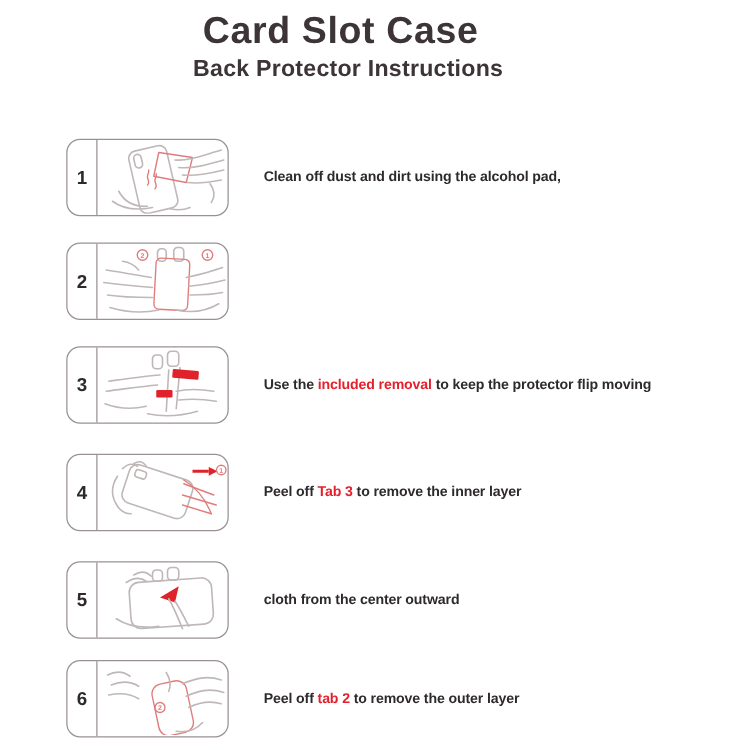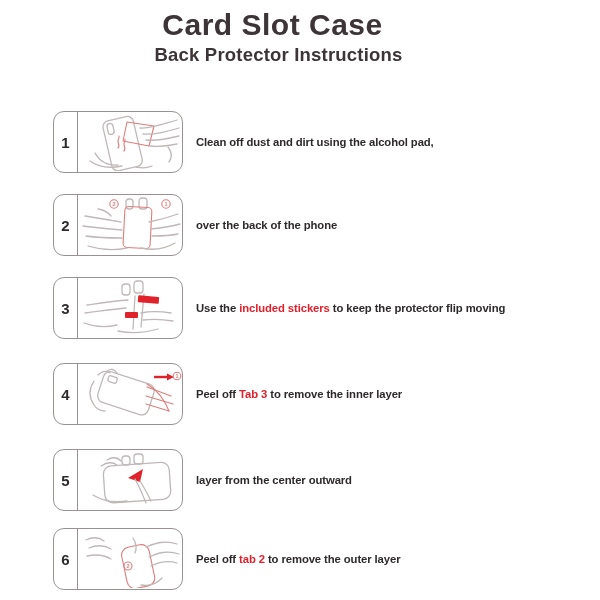--- a/index.html
+++ b/index.html
@@ -27,21 +27,21 @@
   }
   .step-num{
     width:23px;flex:0 0 23px;border-right:1.2px solid #9a9292;
     display:flex;align-items:center;justify-content:center;
     font-size:15px;font-weight:bold;color:#2e2a2b;
   }
   .step-art{flex:1;display:flex;align-items:center;justify-content:center;overflow:hidden;}
   .step-art svg{display:block;}
 
   .step-text{
-    margin-left:13px;display:flex;flex-direction:column;justify-content:flex-end;
+    margin-left:28px;display:flex;flex-direction:column;justify-content:flex-end;
     font-size:11.3px;font-weight:bold;color:#2e2a2b;line-height:17px;letter-spacing:-.1px;
     white-space:nowrap;
   }
   .step-text p{margin:0;}
   .red{color:#e4202c;}
 
   
   .g{stroke:#c0b8b8;stroke-width:1.3;fill:none;stroke-linecap:round;stroke-linejoin:round;}
   .rl{stroke:#e07c7c;stroke-width:1.1;fill:none;stroke-linecap:round;stroke-linejoin:round;}
   .rs{fill:#e0222a;stroke:none;}
@@ -105,21 +105,20 @@
           <path class="g" d="M20 13 q8 1 13 7"></path>
           <path class="g" d="M100 18 C89 22 81 24 71 26"></path>
           <path class="g" d="M102 28 C91 31 82 32 73 33"></path>
           <path class="g" d="M100 38 C91 40 83 40 74 40"></path>
           <path class="g" d="M10 50 q20 6 39 2"></path>
           <path class="g" d="M97 47 q-15 9 -34 5"></path>
         </svg>
       </div>
     </div>
     <div class="step-text">
-      <p>over the back of the phone</p>
     </div>
   </div>
 
   <div class="step-row r3">
     <div class="step-box">
       <div class="step-num">3</div>
       <div class="step-art">
         <svg width="104" height="58" viewBox="0 0 104 58">
           <rect class="g" x="44" y="5" width="8" height="11" rx="3"></rect>
           <rect class="g" x="56" y="2" width="9" height="12" rx="3"></rect>
@@ -130,21 +129,21 @@
           <path class="g" d="M9 26 C23 24 36 22 50 21"></path>
           <path class="g" d="M7 34 C23 32 36 30 48 29"></path>
           <path class="g" d="M6 44 q16 6 33 2"></path>
           <path class="g" d="M93 34 C81 32 72 32 63 34"></path>
           <path class="g" d="M95 42 C83 40 74 40 65 41"></path>
           <path class="g" d="M40 52 q19 4 40 -2"></path>
         </svg>
       </div>
     </div>
     <div class="step-text">
-      <p><span>Use the </span><span class="red">included stickers</span><span> to keep the protector flip moving</span></p>
+      <p><span>Use the </span><span class="red">included removal</span><span> to keep the protector flip moving</span></p>
     </div>
   </div>
 
   <div class="step-row r4">
     <div class="step-box">
       <div class="step-num">4</div>
       <div class="step-art">
         <svg width="104" height="58" viewBox="0 0 104 58">
           <g transform="rotate(18 50 30)">
             <rect class="g" x="21" y="13" width="53" height="32" rx="7"></rect>
@@ -182,21 +181,21 @@
           <path class="rs" d="M50 27 L65 18 L62 31 Z"></path>
           <path class="g" d="M68 52 C64 42 61 35 57 28"></path>
           <path class="g" d="M73 50 C69 42 66 36 62 30"></path>
           <path class="g" d="M29 9 q8 -5 14 1"></path>
           <path class="g" d="M23 15 q9 -6 16 -1"></path>
           <path class="g" d="M15 44 q14 9 34 6"></path>
         </svg>
       </div>
     </div>
     <div class="step-text">
-      <p>layer from the center outward</p>
+      <p>cloth from the center outward</p>
     </div>
   </div>
 
   <div class="step-row r6">
     <div class="step-box">
       <div class="step-num">6</div>
       <div class="step-art">
         <svg width="104" height="58" viewBox="0 0 104 58">
           <g transform="rotate(-12 58 36)">
             <rect class="rl" x="46" y="16" width="28" height="42" rx="8"></rect>

